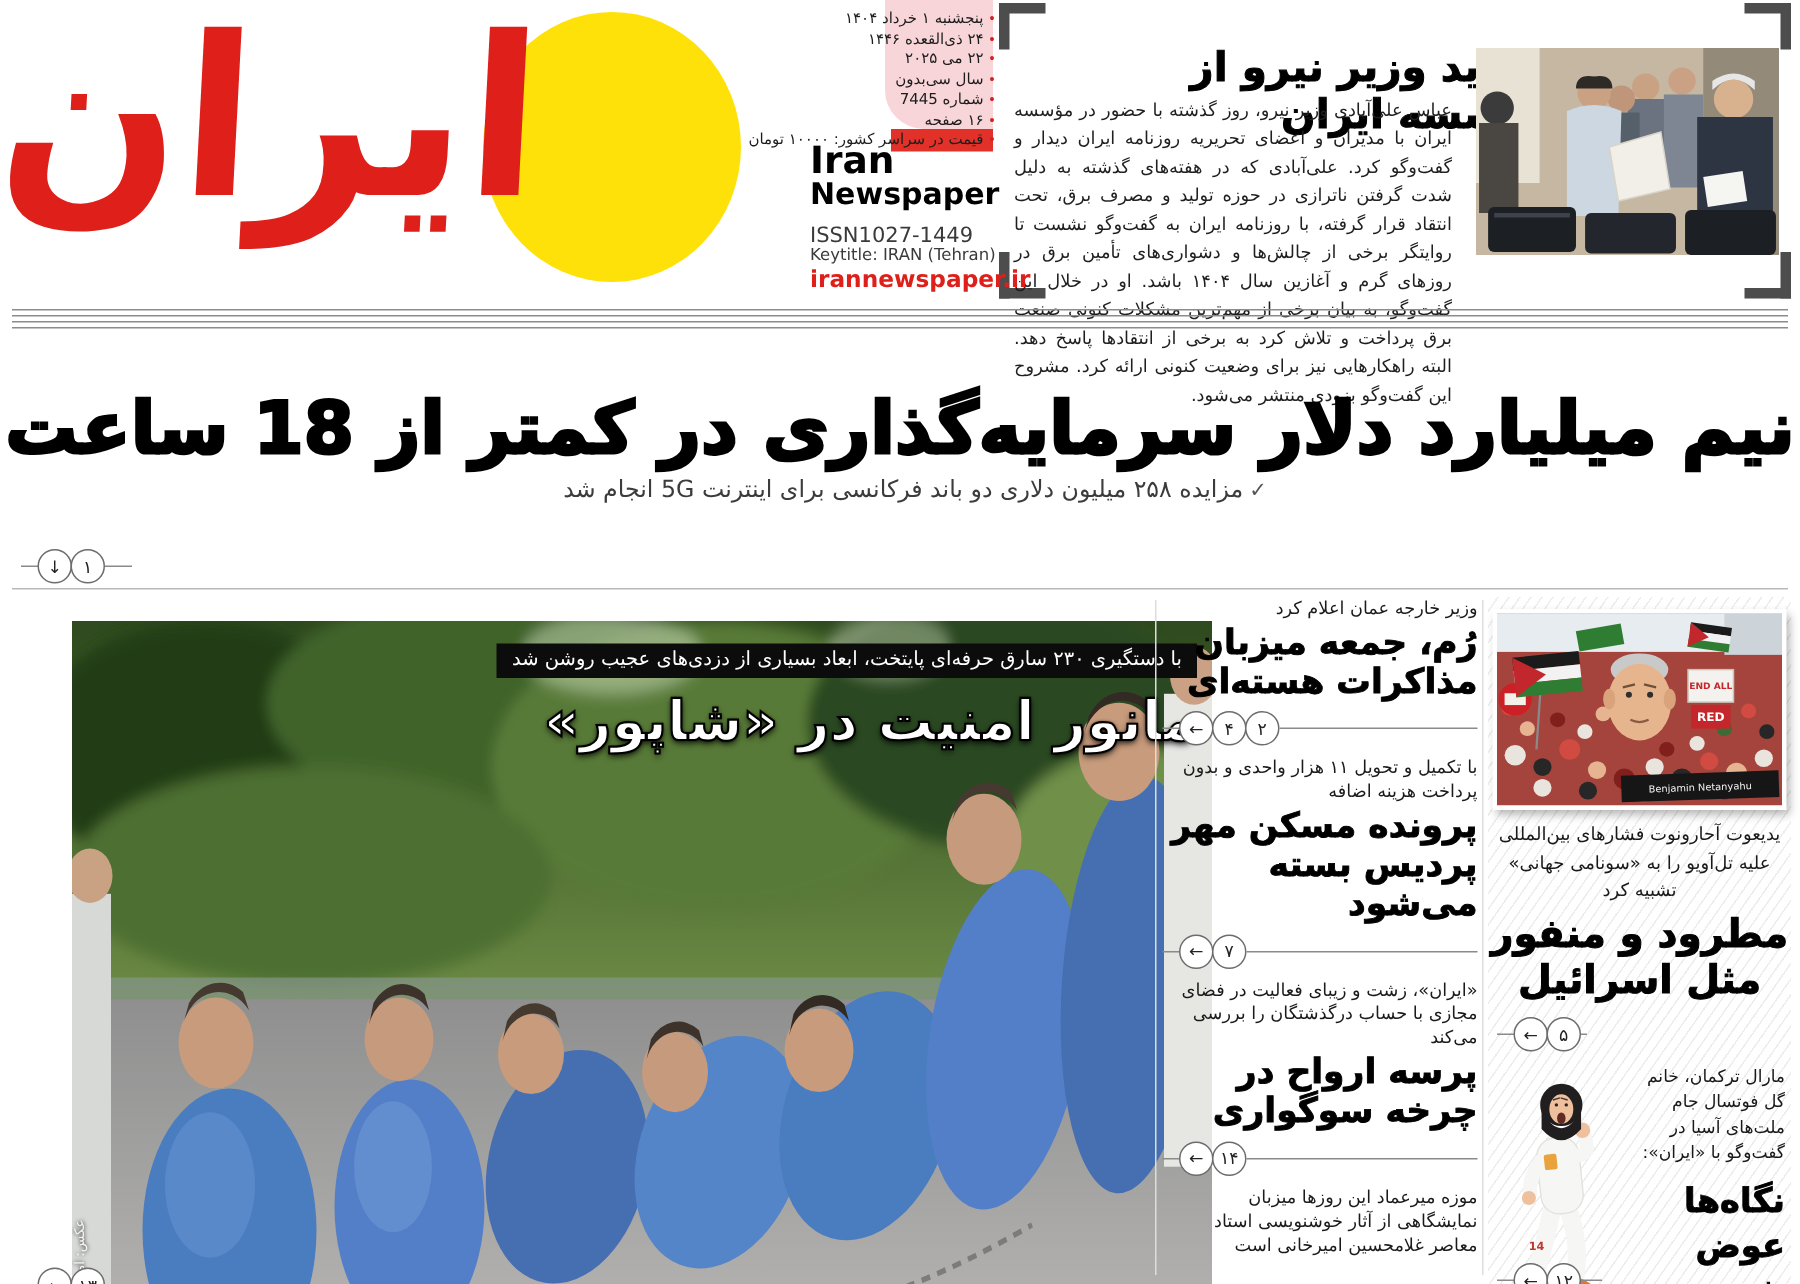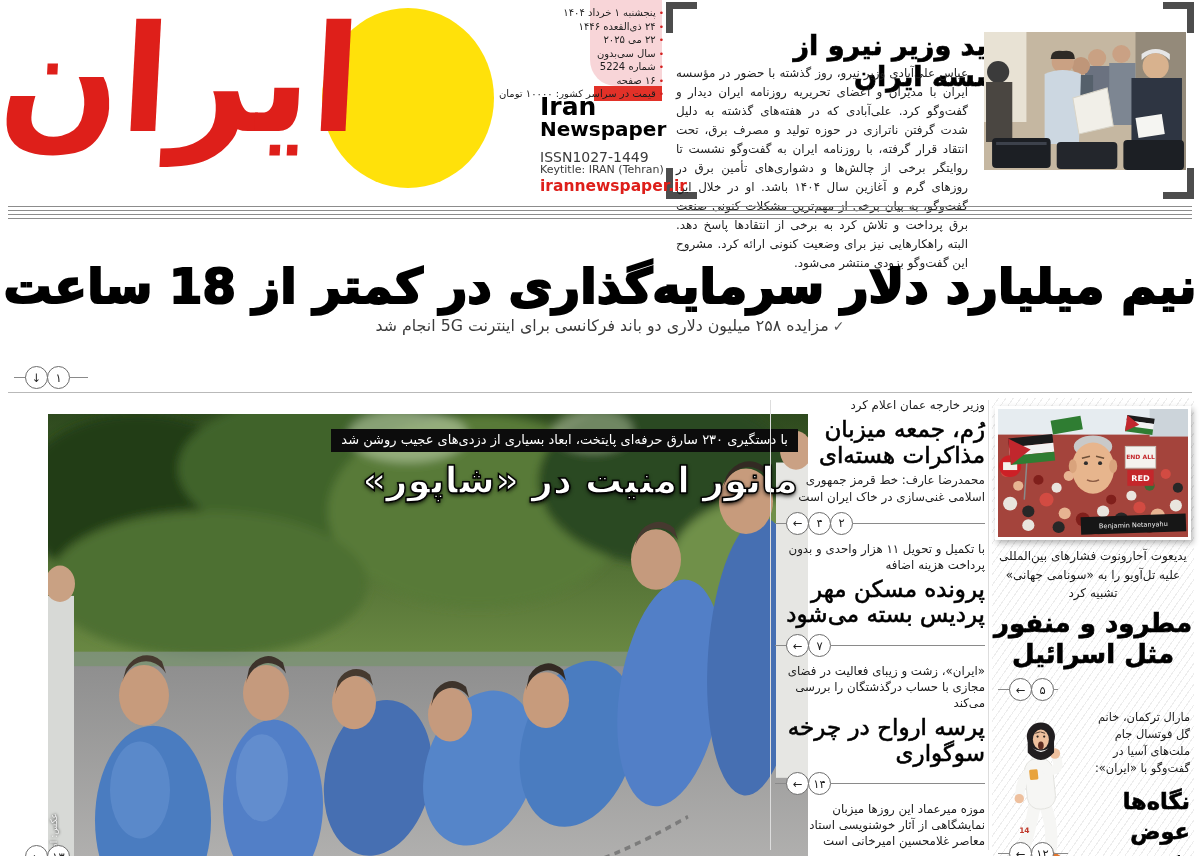--- a/index.html
+++ b/index.html
@@ -62,21 +62,21 @@
   .mp-kicker{position:absolute;top:15px;right:10px;background:#0c0c0c;color:#fff;font-size:13px;
              padding:3px 10px 5px;direction:rtl;letter-spacing:.1px;}
   .mp-head{position:absolute;top:45px;right:10px;color:#fff;font-size:37px;font-weight:bold;direction:rtl;
            -webkit-text-stroke:1.4px #000;text-shadow:0 2px 4px rgba(0,0,0,.85),0 0 2px #000;}
   .mp-credit{position:absolute;left:1px;bottom:44px;writing-mode:vertical-rl;transform:rotate(180deg);
              font-size:9px;color:#f2f2f2;text-shadow:0 0 3px #000;}
   .mp-redline{position:absolute;left:0;bottom:0;width:3px;height:46px;background:#e23128;}
   
   .mid-col{position:absolute;left:775px;top:398px;width:210px;direction:rtl;text-align:right;}
   .mi-kicker{font-size:11.8px;line-height:1.35;color:#1b1b1b;font-weight:500;}
-  .mi-head{font-size:23px;line-height:1.12;font-weight:normal;color:#000;-webkit-text-stroke:.6px #000;margin:3px 0 2px;}
+  .mi-head{font-size:23px;line-height:1.12;font-weight:bold;color:#000;-webkit-text-stroke:.6px #000;margin:3px 0 2px;}
   .mi-deck{font-size:11.9px;line-height:1.4;color:#222;margin-top:4px;}
   .mi .refline{margin:6px 0 7px;}
   
   .right-col{position:absolute;left:992px;top:398px;width:202px;height:458px;
              background:repeating-linear-gradient(125deg,#ffffff 0 5px,#ededed 5px 6px);}
   .rc1-photo{margin:8px 3px 7px;background:#fff;padding:3px;box-shadow:2px 3px 6px rgba(0,0,0,.3);}
   .rc1-photo svg{display:block;width:100%;height:128px;}
   .rc-kicker{direction:rtl;text-align:center;font-size:12px;line-height:1.55;color:#191919;padding:0 5px;font-weight:500;}
   .rc-head{direction:rtl;text-align:center;font-size:26px;line-height:1.2;font-weight:bold;color:#000;
            -webkit-text-stroke:.7px #000;margin-top:5px;}
@@ -99,21 +99,21 @@
   <div class="logo-fa">ایران</div>
 
   <div class="deco-pink"></div>
   <div class="deco-red"></div>
 
   <div class="dates">
     <div class="row"><span class="dot">•</span><span>پنجشنبه ۱ خرداد ۱۴۰۴</span></div>
     <div class="row"><span class="dot">•</span><span>۲۴ ذی‌القعده ۱۴۴۶</span></div>
     <div class="row"><span class="dot">•</span><span>۲۲ می ۲۰۲۵</span></div>
     <div class="row"><span class="dot">•</span><span>سال سی‌بدون</span></div>
-    <div class="row"><span class="dot">•</span><span>شماره 5224</span></div>
+    <div class="row"><span class="dot">•</span><span>شماره 7445</span></div>
     <div class="row"><span class="dot">•</span><span>۱۶ صفحه</span></div>
     <div class="row"><span class="dot">•</span><span>قیمت در سراسر کشور: ۱۰۰۰۰ تومان</span></div>
   </div>
 
   <div class="brand-en">
     <div class="brand-l1">Iran</div>
     <div class="brand-l2">Newspaper</div>
   </div>
   <div class="issn">ISSN1027-1449</div>
   <div class="keytitle">Keytitle: IRAN (Tehran)</div>
@@ -257,21 +257,20 @@
     <span class="refc">۱۳</span>
   </div>
 
   <div class="vrule" style="left:770px"></div>
   <div class="vrule" style="left:988px"></div>
 
   <section class="mid-col">
     <div class="mi">
       <div class="mi-kicker">وزیر خارجه عمان اعلام کرد</div>
       <div class="mi-head">رُم، جمعه میزبان مذاکرات هسته‌ای</div>
-      <div class="mi-deck">محمدرضا عارف: خط قرمز جمهوری اسلامی غنی‌سازی در خاک ایران است</div>
       <div class="refline">
         <span class="refc">←</span>
         <span class="refc">۴</span>
         <span class="refc">۲</span>
       </div>
     </div>
     <div class="mi">
       <div class="mi-kicker">با تکمیل و تحویل ۱۱ هزار واحدی و بدون پرداخت هزینه اضافه</div>
       <div class="mi-head">پرونده مسکن مهر پردیس بسته می‌شود</div>
       <div class="refline">

